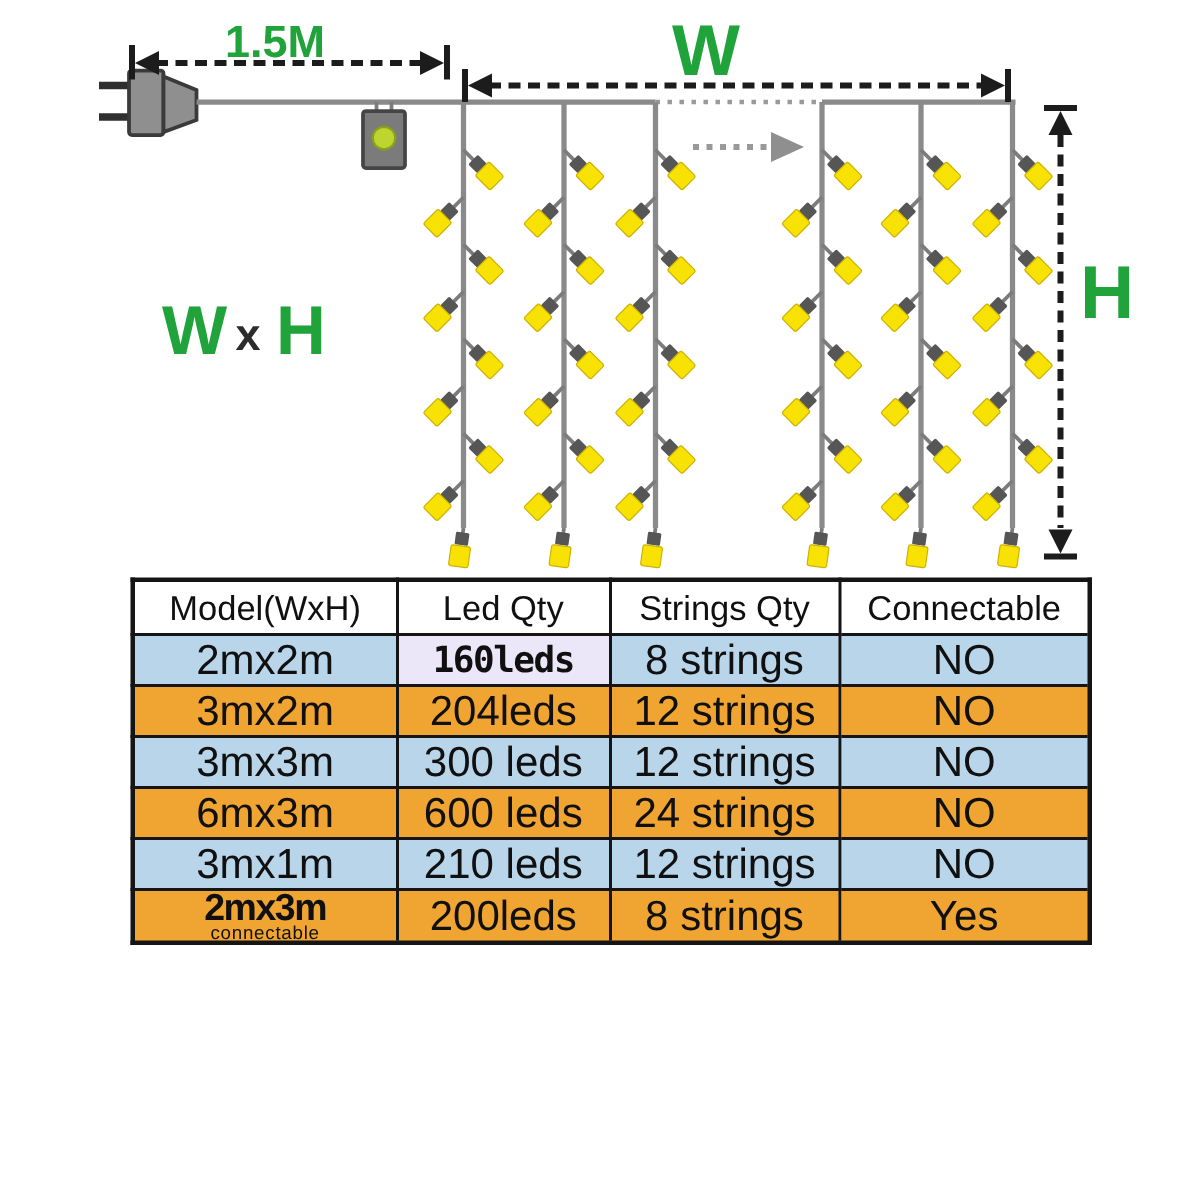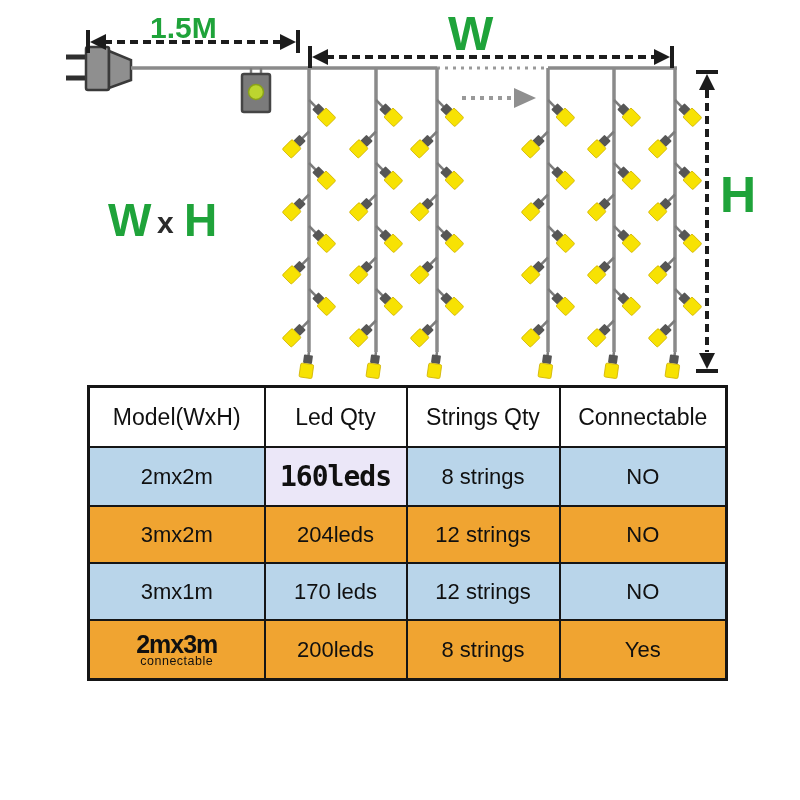--- a/index.html
+++ b/index.html
@@ -24,27 +24,27 @@
   .metal{fill:#8f8f8f;stroke:#3a3a3a;stroke-width:2.5;}
   .ctrl{fill:#7b7b7b;stroke:#454545;stroke-width:2.5;}
   .ctrl-btn{fill:#bcd52f;stroke:#8aa21a;stroke-width:1.5;}
   .prong{stroke:#2f2f2f;stroke-width:5;}
   .cont-arrow-line{stroke:#999;stroke-width:4;stroke-dasharray:4 5;fill:none;}
   .cont-arrow-head{fill:#8f8f8f;}
 
   table.spec{position:absolute;left:87px;top:385px;width:638px;border-collapse:collapse;
              table-layout:fixed;border:3px solid var(--tborder);}
   .spec th,.spec td{border:2.5px solid var(--tborder);text-align:center;vertical-align:middle;
-             padding:12px;color:#101010;white-space:nowrap;overflow:hidden;}
+             padding:0;color:#101010;white-space:nowrap;overflow:hidden;}
   .spec thead th{background:#fff;height:34px;font-size:23px;font-weight:500;}
-  .spec tbody td{height:31px;font-size:22px;}
+  .spec tbody td{height:31px;font-size:28px;}
   .spec tbody tr:nth-child(odd){background:var(--row-blue);}
   .spec tbody tr:nth-child(even){background:var(--row-orange);}
   .spec tbody tr:nth-child(1) td:nth-child(2){background:var(--ledhl);
-      font-family:"DejaVu Sans Mono",monospace;font-weight:bold;font-size:28px;letter-spacing:-1px;}
+      font-family:"DejaVu Sans Mono",monospace;font-weight:bold;font-size:24px;letter-spacing:-1px;}
   .spec tbody tr:nth-child(9) td:nth-child(4){background:var(--yes1);}
   .spec tbody tr:nth-child(10){height:38px;}
   .spec tbody tr:nth-child(10) td{font-family:Liberation Sans, sans-serif;font-size:21px;}
   .spec tbody tr:nth-child(10) td:nth-child(4){background:var(--yes2);
       font-family:"Liberation Sans",sans-serif;font-weight:bold;font-size:27px;}
   .model-main{font-weight:bold;font-size:25px;line-height:0.9;letter-spacing:-1px;}
   .model-sub{font-size:12.5px;line-height:0.85;letter-spacing:0.5px;}
 </style>
 </head>
 <body>
@@ -413,22 +413,34 @@
           <td>8 strings</td>
           <td>NO</td>
         </tr>
         <tr>
           <td>3mx2m</td>
           <td>204leds</td>
           <td>12 strings</td>
           <td>NO</td>
         </tr>
         <tr>
+          <td>3mx3m</td>
+          <td>300 leds</td>
+          <td>12 strings</td>
+          <td>NO</td>
+        </tr>
+        <tr>
+          <td>6mx3m</td>
+          <td>600 leds</td>
+          <td>24 strings</td>
+          <td>NO</td>
+        </tr>
+        <tr>
           <td>3mx1m</td>
-          <td>170 leds</td>
+          <td>210 leds</td>
           <td>12 strings</td>
           <td>NO</td>
         </tr>
         <tr>
           <td>
             <div class="model-main">2mx3m</div>
             <div class="model-sub">connectable</div>
           </td>
           <td>200leds</td>
           <td>8 strings</td>

